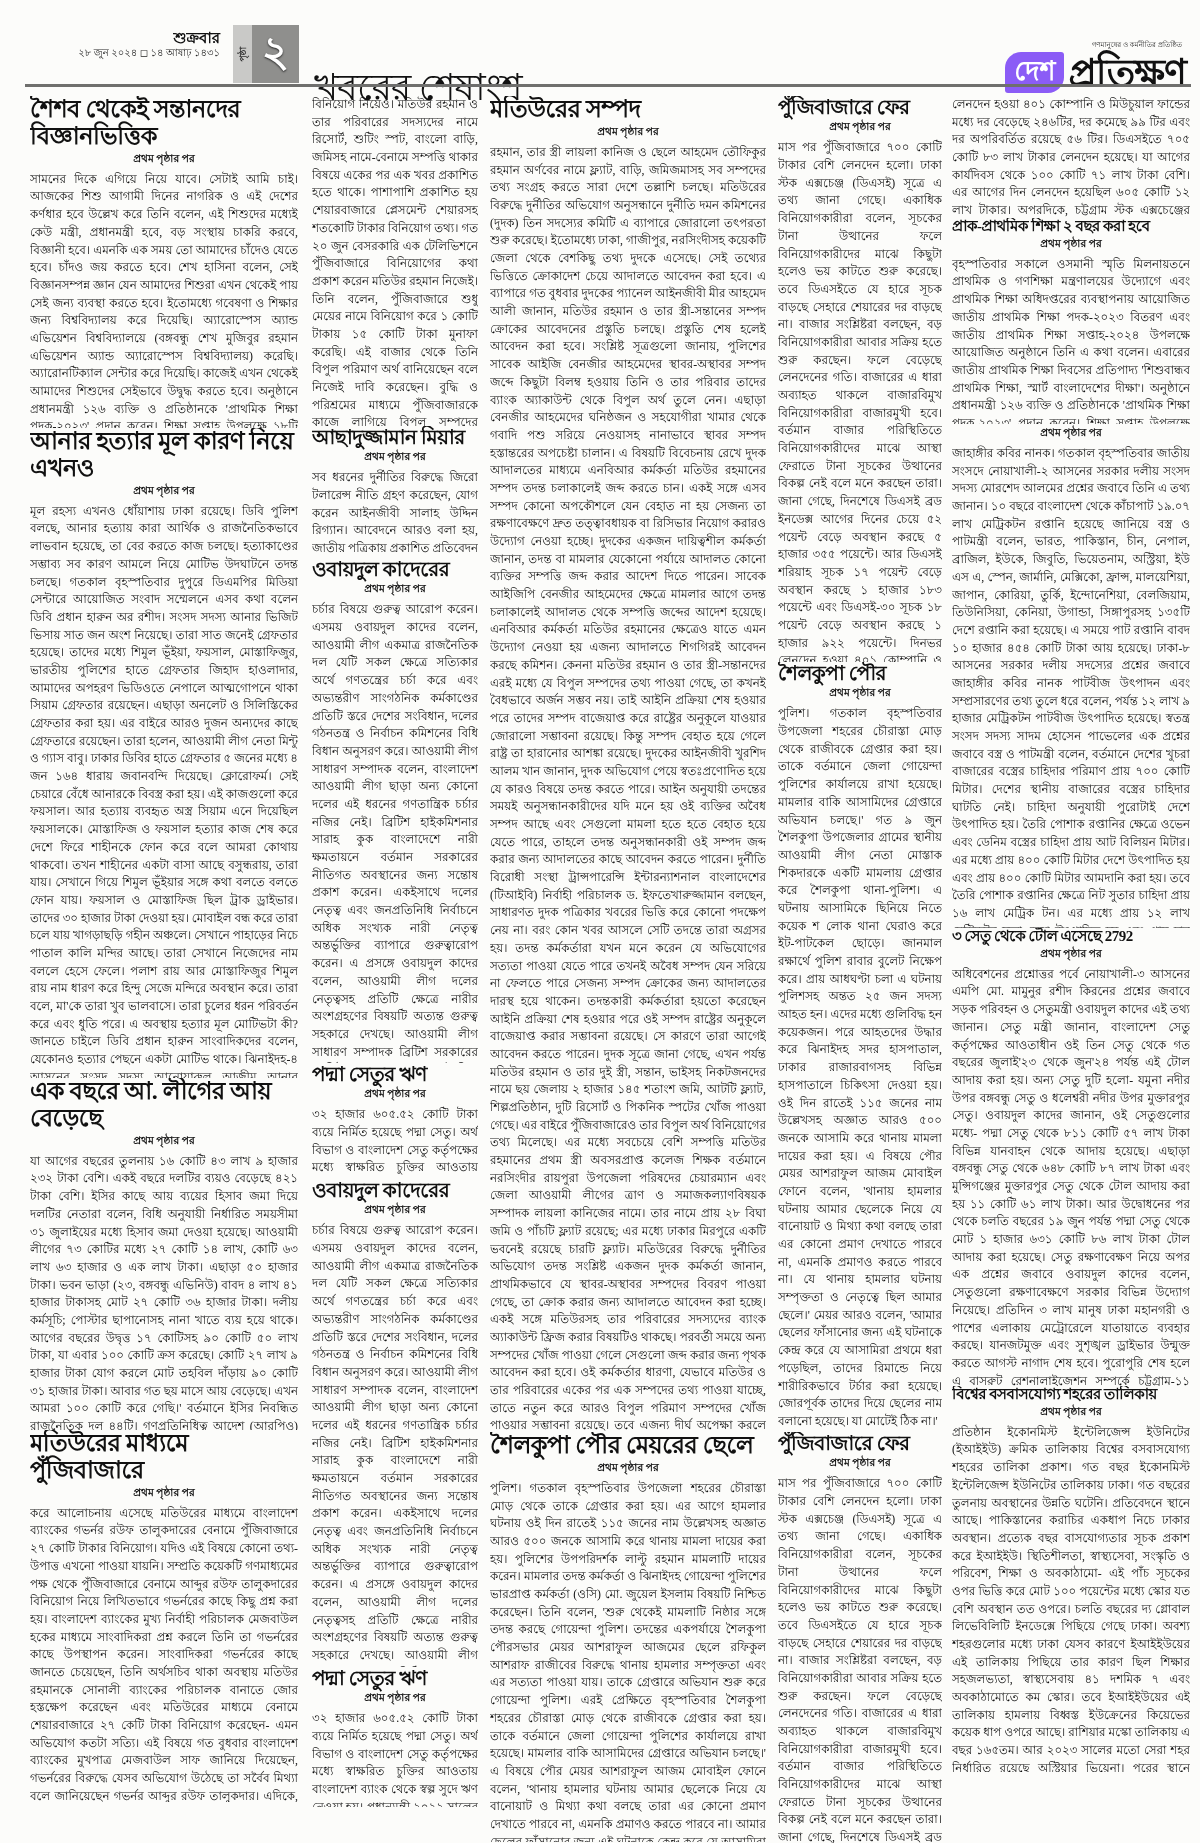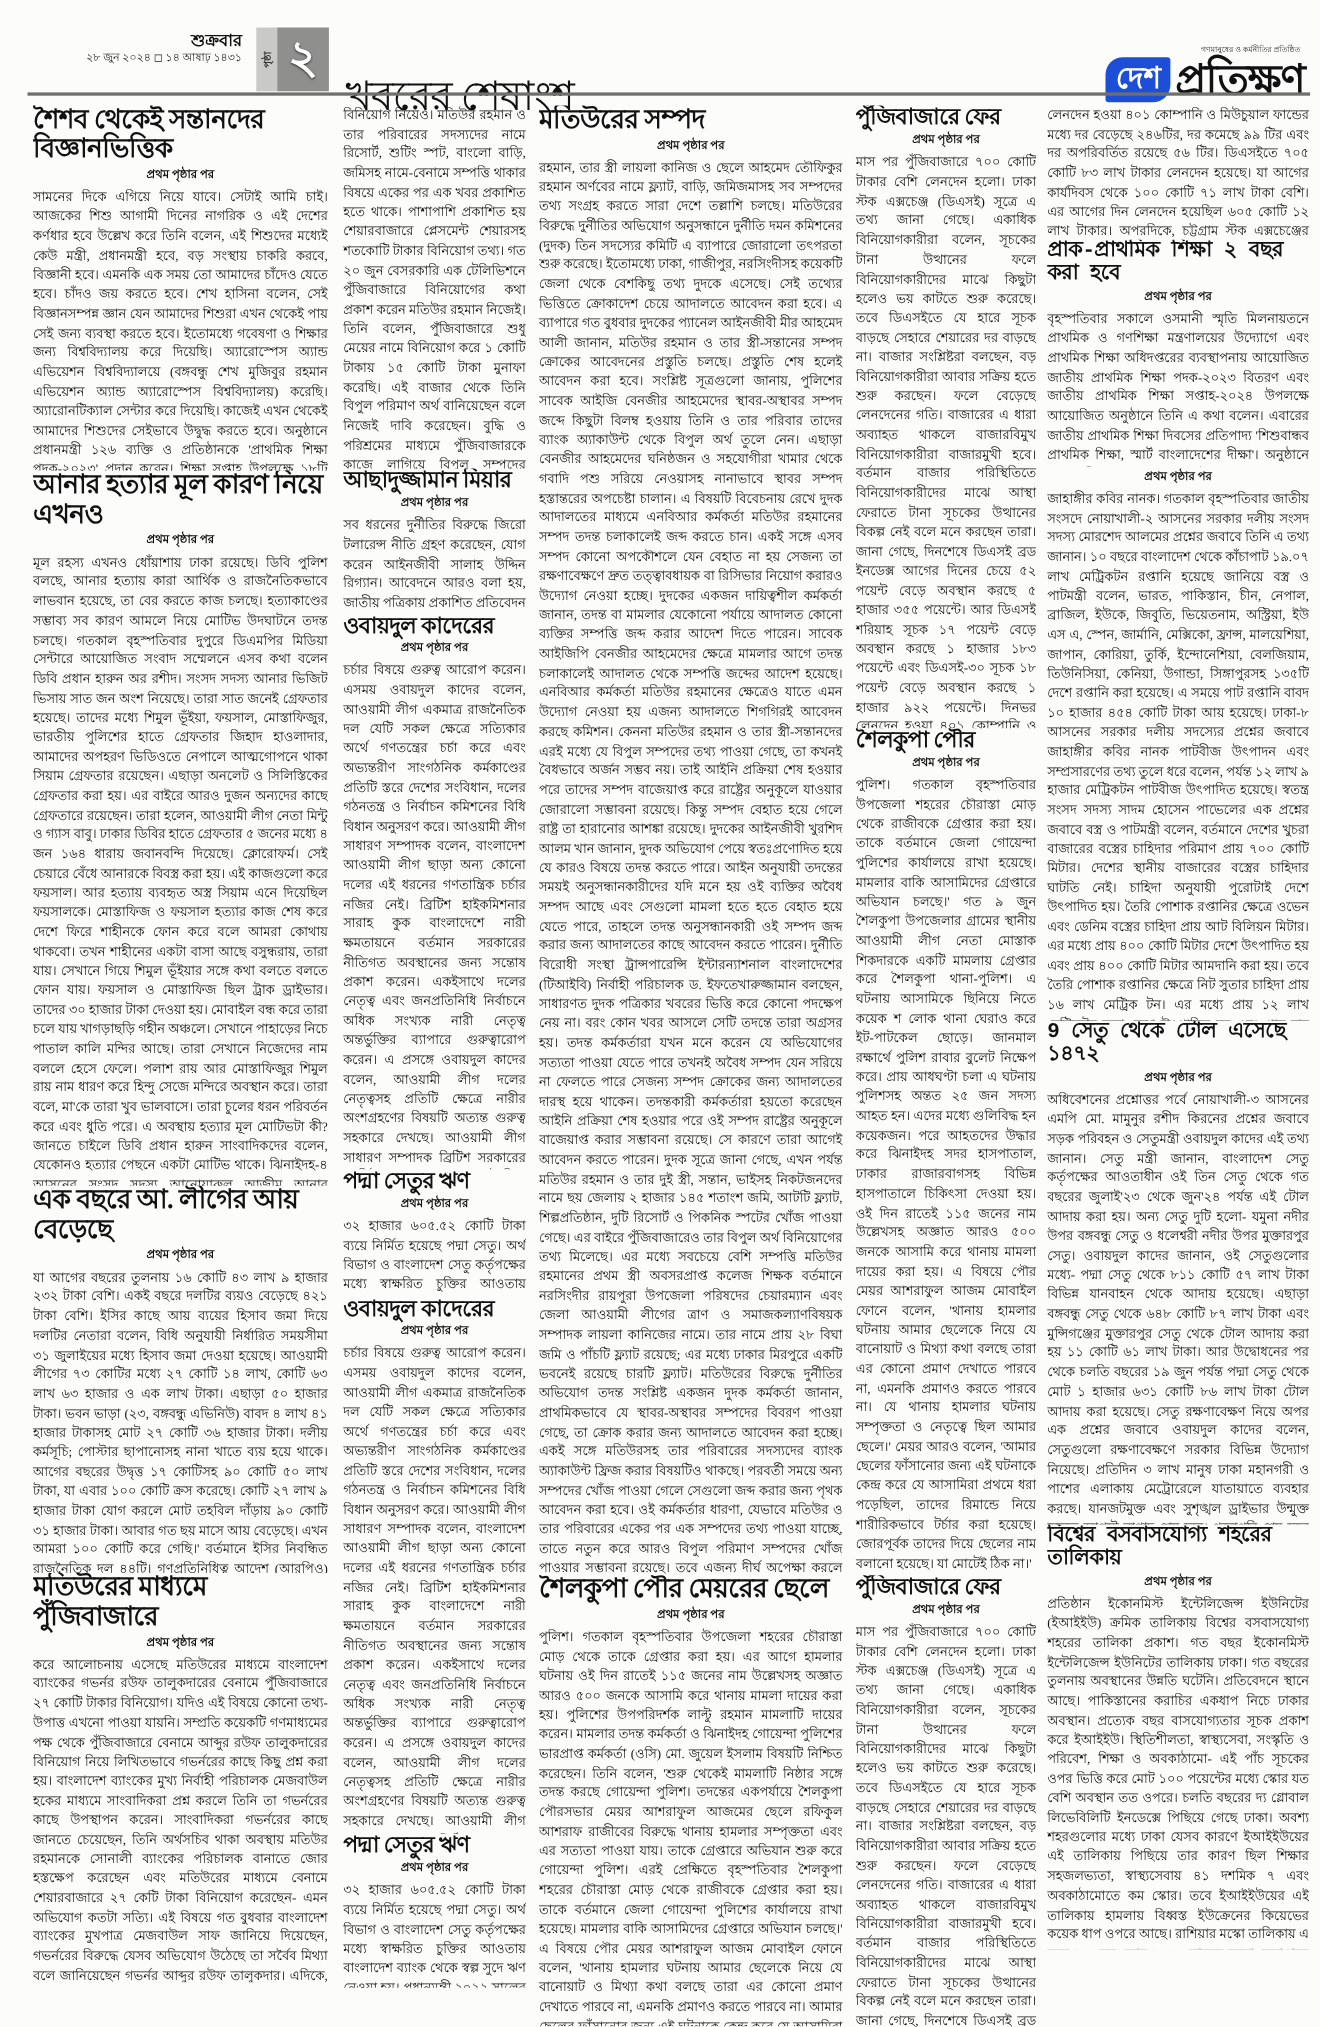--- a/index.html
+++ b/index.html
@@ -12,35 +12,35 @@
   .page-strip{position:absolute;left:233px;top:25px;width:19px;height:58px;background:#c9c9c7;
               display:flex;align-items:center;justify-content:center;}
   .page-strip span{writing-mode:vertical-rl;transform:rotate(180deg);font-size:9px;color:#333;font-weight:700;}
   .page-num-box{position:absolute;left:252px;top:25px;width:47px;height:58px;background:#8f8f8d;
                 display:flex;align-items:center;justify-content:center;}
   .page-num-box span{font-size:42px;font-weight:800;color:#fff;text-shadow:0 1px 2px #222;}
   .section-title{position:absolute;left:314px;top:33px;font-size:37px;font-weight:400;letter-spacing:-1px;}
   .masthead{position:absolute;right:14px;top:18px;text-align:right;}
   .masthead .tagline{font-size:7px;color:#222;margin-bottom:1px;margin-right:4px;margin-top:21px;}
   .logo-row{display:flex;align-items:center;justify-content:flex-end;}
-  .logo-desh{background:#1d4ed8;color:#fff;font-size:27px;font-weight:800;line-height:1;
+  .logo-desh{background:#8b5cf6;color:#fff;font-size:27px;font-weight:800;line-height:1;
              padding:6px 9px 8px;border-radius:16px 3px 16px 3px;}
   .logo-rest{font-size:38px;font-weight:800;letter-spacing:-1px;margin-left:4px;line-height:1;}
   .header-rule{position:absolute;left:25px;right:9px;top:84px;height:3px;background:#6f6f6d;}
   
   .col{position:absolute;top:96px;}
   .col1{left:30px;width:268px;}
   .col2{left:312px;width:166px;}
   .col3{left:490px;width:276px;}
   .col4{left:778px;width:164px;}
   .col5{left:952px;width:238px;}
   .blk{overflow:hidden;}
   .hl{font-weight:800;text-align:left;margin:0;line-height:1.12;letter-spacing:-0.5px;}
   .hl-lg{font-size:24px;}   
-  .hl-md{font-size:19px;font-family:Liberation Mono, monospace;}   
+  .hl-md{font-size:15px;}   
   .hl-sm{font-size:20px;}   
   .sub{font-weight:700;text-align:center;font-size:10.5px;margin:1px 0 3px;}
   .body{font-size:11.8px;line-height:1.5;text-align:justify;word-break:break-word;}
 </style>
 </head>
 <body>
 
 <div class="page">
 
   <div class="date-block">
@@ -160,21 +160,21 @@
     <article class="blk" style="height:206px">
       <h2 class="hl hl-md">প্রাক-প্রাথমিক শিক্ষা ২ বছর করা হবে</h2>
       <div class="sub">প্রথম পৃষ্ঠার পর</div>
       <div class="body">বৃহস্পতিবার সকালে ওসমানী স্মৃতি মিলনায়তনে প্রাথমিক ও গণশিক্ষা মন্ত্রণালয়ের উদ্যোগে এবং প্রাথমিক শিক্ষা অধিদপ্তরের ব্যবস্থাপনায় আয়োজিত জাতীয় প্রাথমিক শিক্ষা পদক-২০২৩ বিতরণ এবং জাতীয় প্রাথমিক শিক্ষা সপ্তাহ-২০২৪ উপলক্ষে আয়োজিত অনুষ্ঠানে তিনি এ কথা বলেন। এবারের জাতীয় প্রাথমিক শিক্ষা দিবসের প্রতিপাদ্য 'শিশুবান্ধব প্রাথমিক শিক্ষা, স্মার্ট বাংলাদেশের দীক্ষা'। অনুষ্ঠানে প্রধানমন্ত্রী ১২৬ ব্যক্তি ও প্রতিষ্ঠানকে 'প্রাথমিক শিক্ষা পদক-২০২৩' প্রদান করেন। শিক্ষা সপ্তাহ উপলক্ষে ১৮টি ক্যাটাগরিতে ১২৬ ব্যক্তি ও প্রতিষ্ঠানের মধ্যে ৩৬ জন শিক্ষার্থী, ১৫ ব্যক্তি এবং তিনটি সংস্থা সরাসরি প্রধানমন্ত্রীর কাছ থেকে পদক গ্রহণ করেন। এ সময় প্রধানমন্ত্রী প্রতিটি স্কুলে কম্পিউটার ল্যাব করার ঘোষণা দেন। তা ছাড়া, গত ১৫ বছরে প্রাথমিক বিদ্যালয়ে নারী শিক্ষকের সংখ্যা তিনগুণ বেড়েছে বলেও জানান প্রধানমন্ত্রী। অনুষ্ঠানে সভাপতিত্ব করেন প্রাথমিক ও গণশিক্ষা মন্ত্রণালয়ের সচিব ফরিদ আহাম্মদ। বিশেষ অতিথি হিসেবে বক্তব্য রাখেন প্রাথমিক ও গণশিক্ষা প্রতিমন্ত্রী রুমানা আলী টুসি। ২০২২ সালে প্রাথমিক শিক্ষা পদক নীতিমালায় ব্যক্তি ও প্রতিষ্ঠান পর্যায়ে বেশ কয়েকটি নতুন পদক সংযোজন করে মোট ১৮টি ক্যাটাগরিতে উন্নীত করা হয়।</div>
     </article>
     <article class="blk" style="height:504px">
       <div class="sub">প্রথম পৃষ্ঠার পর</div>
       <div class="body">জাহাঙ্গীর কবির নানক। গতকাল বৃহস্পতিবার জাতীয় সংসদে নোয়াখালী-২ আসনের সরকার দলীয় সংসদ সদস্য মোরশেদ আলমের প্রশ্নের জবাবে তিনি এ তথ্য জানান। ১০ বছরে বাংলাদেশ থেকে কাঁচাপাট ১৯.০৭ লাখ মেট্রিকটন রপ্তানি হয়েছে জানিয়ে বস্ত্র ও পাটমন্ত্রী বলেন, ভারত, পাকিস্তান, চীন, নেপাল, ব্রাজিল, ইউকে, জিবুতি, ভিয়েতনাম, অস্ট্রিয়া, ইউ এস এ, স্পেন, জার্মানি, মেক্সিকো, ফ্রান্স, মালয়েশিয়া, জাপান, কোরিয়া, তুর্কি, ইন্দোনেশিয়া, বেলজিয়াম, তিউনিসিয়া, কেনিয়া, উগান্ডা, সিঙ্গাপুরসহ ১৩৫টি দেশে রপ্তানি করা হয়েছে। এ সময়ে পাট রপ্তানি বাবদ ১০ হাজার ৪৫৪ কোটি টাকা আয় হয়েছে। ঢাকা-৮ আসনের সরকার দলীয় সদস্যের প্রশ্নের জবাবে জাহাঙ্গীর কবির নানক পাটবীজ উৎপাদন এবং সম্প্রসারণের তথ্য তুলে ধরে বলেন, পর্যন্ত ১২ লাখ ৯ হাজার মেট্রিকটন পাটবীজ উৎপাদিত হয়েছে। স্বতন্ত্র সংসদ সদস্য সাদম হোসেন পাভেলের এক প্রশ্নের জবাবে বস্ত্র ও পাটমন্ত্রী বলেন, বর্তমানে দেশের খুচরা বাজারের বস্ত্রের চাহিদার পরিমাণ প্রায় ৭০০ কোটি মিটার। দেশের স্থানীয় বাজারের বস্ত্রের চাহিদার ঘাটতি নেই। চাহিদা অনুযায়ী পুরোটাই দেশে উৎপাদিত হয়। তৈরি পোশাক রপ্তানির ক্ষেত্রে ওভেন এবং ডেনিম বস্ত্রের চাহিদা প্রায় আট বিলিয়ন মিটার। এর মধ্যে প্রায় ৪০০ কোটি মিটার দেশে উৎপাদিত হয় এবং প্রায় ৪০০ কোটি মিটার আমদানি করা হয়। তবে তৈরি পোশাক রপ্তানির ক্ষেত্রে নিট সুতার চাহিদা প্রায় ১৬ লাখ মেট্রিক টন। এর মধ্যে প্রায় ১২ লাখ মেট্রিকটন সুতা দেশে উৎপাদিত হয় এবং প্রায় চার লাখ মেট্রিক টন ঘাটতি রয়েছে, যা আমদানি করা হয়। ঘাটতি (ওভেন ও ডেনিম বস্ত্রের) পূরণের জন্য প্রধানত চীন ও ভারত থেকে আমদানি করা হয়। তিনি বলেন, শিল্প উদ্যোক্তারা নতুন নতুন প্রতিষ্ঠান স্থাপন করেছেন, ফলে ঘাটতি ক্রমান্বয়ে কমে আসছে। স্বতন্ত্র সংসদ সদস্য পাটকল বেসরকারি ব্যবস্থাপনায় সিদ্ধান্তের প্রেক্ষিতে উৎপাদন কার্যক্রম বেসরকারি ব্যবস্থাপনায় স্বাক্ষরিত হয়েছে। যার মাধ্যমে পরিচালনা করছে। আওয়ামী লীগ নেতা নানক বলেন, বর্তমানে পাটজাত পণ্য এবং ইয়ার্ণ টুয়াইন রং রপ্তানি করা হচ্ছে। পণ্যে পাটজাত মোড়কের বাধ্যতামূলক ব্যবহার আইন, ২০১০ (২০১০ সনের ৫৩ নং আইন) প্রণীত আইনের অধীনে ধান, চাল, গম, ভুট্টা, সার, চিনি, মরিচ, হলুদ, পেঁয়াজ, আদা, রসুন, ডাল, ধনিয়া, আলু, আটা, ময়দা, তুষ-খুদ-কুঁড়া, পোলট্রি ও ফিসফিড পণ্যে মোড়কীকরণে পাটজাত মোড়কের ব্যবহার বাধ্যতামূলক করা হয়েছে।</div>
     </article>
     <article class="blk" style="height:458px">
-      <h2 class="hl hl-md">9 সেতু থেকে টোল এসেছে ১৪৭২</h2>
+      <h2 class="hl hl-md">৩ সেতু থেকে টোল এসেছে 2792</h2>
       <div class="sub">প্রথম পৃষ্ঠার পর</div>
       <div class="body">অধিবেশনের প্রশ্নোত্তর পর্বে নোয়াখালী-৩ আসনের এমপি মো. মামুনুর রশীদ কিরনের প্রশ্নের জবাবে সড়ক পরিবহন ও সেতুমন্ত্রী ওবায়দুল কাদের এই তথ্য জানান। সেতু মন্ত্রী জানান, বাংলাদেশ সেতু কর্তৃপক্ষের আওতাধীন ওই তিন সেতু থেকে গত বছরের জুলাই'২৩ থেকে জুন'২৪ পর্যন্ত এই টোল আদায় করা হয়। অন্য সেতু দুটি হলো- যমুনা নদীর উপর বঙ্গবন্ধু সেতু ও ধলেশ্বরী নদীর উপর মুক্তারপুর সেতু। ওবায়দুল কাদের জানান, ওই সেতুগুলোর মধ্যে- পদ্মা সেতু থেকে ৮১১ কোটি ৫৭ লাখ টাকা বিভিন্ন যানবাহন থেকে আদায় হয়েছে। এছাড়া বঙ্গবন্ধু সেতু থেকে ৬৪৮ কোটি ৮৭ লাখ টাকা এবং মুন্সিগঞ্জের মুক্তারপুর সেতু থেকে টোল আদায় করা হয় ১১ কোটি ৬১ লাখ টাকা। আর উদ্বোধনের পর থেকে চলতি বছরের ১৯ জুন পর্যন্ত পদ্মা সেতু থেকে মোট ১ হাজার ৬৩১ কোটি ৮৬ লাখ টাকা টোল আদায় করা হয়েছে। সেতু রক্ষণাবেক্ষণ নিয়ে অপর এক প্রশ্নের জবাবে ওবায়দুল কাদের বলেন, সেতুগুলো রক্ষণাবেক্ষণে সরকার বিভিন্ন উদ্যোগ নিয়েছে। প্রতিদিন ৩ লাখ মানুষ ঢাকা মহানগরী ও পাশের এলাকায় মেট্রোরেলে যাতায়াতে ব্যবহার করছে। যানজটমুক্ত এবং সুশৃঙ্খল ড্রাইভার উন্মুক্ত করতে আগস্ট নাগাদ শেষ হবে। পুরোপুরি শেষ হলে এ বাসরুট রেশনালাইজেশন সম্পর্কে চট্টগ্রাম-১১ আসনের এমপির প্রশ্নের জবাবে ওবায়দুল কাদের বলেন, রুটের ৯টি ক্লাস্টার, ২২টির মধ্যে ৬টি ক্লাস্টার নগর পরিবহনের। ২০২১ সালের ২৬ ডিসেম্বর নগর পরিবহন উদ্বোধন করা হয়। ২০২২ সালের অক্টোবরে দুটি রুটে নগর পরিবহন চালু রয়েছে। অপর রুটে বাস চালানোর ব্যাপারে সিদ্ধান্ত হয়েছে। ঘাটারচর-শ্যামারবাড়ি-ডেমরা দুটি রুটে বাস চালুসহ নানা উদ্যোগ নেওয়া হয়েছে।</div>
     </article>
     <article class="blk" style="height:386px">
       <h2 class="hl hl-md">বিশ্বের বসবাসযোগ্য শহরের তালিকায়</h2>
       <div class="sub">প্রথম পৃষ্ঠার পর</div>
       <div class="body">প্রতিষ্ঠান ইকোনমিস্ট ইন্টেলিজেন্স ইউনিটের (ইআইইউ) ক্রমিক তালিকায় বিশ্বের বসবাসযোগ্য শহরের তালিকা প্রকাশ। গত বছর ইকোনমিস্ট ইন্টেলিজেন্স ইউনিটের তালিকায় ঢাকা। গত বছরের তুলনায় অবস্থানের উন্নতি ঘটেনি। প্রতিবেদনে স্থানে আছে। পাকিস্তানের করাচির একধাপ নিচে ঢাকার অবস্থান। প্রত্যেক বছর বাসযোগ্যতার সূচক প্রকাশ করে ইআইইউ। স্থিতিশীলতা, স্বাস্থ্যসেবা, সংস্কৃতি ও পরিবেশ, শিক্ষা ও অবকাঠামো- এই পাঁচ সূচকের ওপর ভিত্তি করে মোট ১০০ পয়েন্টের মধ্যে স্কোর যত বেশি অবস্থান তত ওপরে। চলতি বছরের দ্য গ্লোবাল লিভেবিলিটি ইনডেক্সে পিছিয়ে গেছে ঢাকা। অবশ্য শহরগুলোর মধ্যে ঢাকা যেসব কারণে ইআইইউয়ের এই তালিকায় পিছিয়ে তার কারণ ছিল শিক্ষার সহজলভ্যতা, স্বাস্থ্যসেবায় ৪১ দশমিক ৭ এবং অবকাঠামোতে কম স্কোর। তবে ইআইইউয়ের এই তালিকায় হামলায় বিধ্বস্ত ইউক্রেনের কিয়েভের কয়েক ধাপ ওপরে আছে। রাশিয়ার মস্কো তালিকায় এ বছর ১৬৫তম। আর ২০২৩ সালের মতো সেরা শহর নির্ধারিত রয়েছে অস্ট্রিয়ার ভিয়েনা। পরের স্থানে আছে যথাক্রমে ডেনমার্কের কোপেনহেগেন, সুইজারল্যান্ডের জুরিখ। এছাড়া চতুর্থ ও পঞ্চম কানাডার ক্যালগেরি শহর। ইআইইউয়ের বিশ্বের বসবাসযোগ্য শহরের তালিকার তলানিতে রয়েছে যুদ্ধবিধ্বস্ত সিরিয়ার দামেস্ক। ১৭২তম, আলজেরিয়ার আলজিয়ার্স ১৭০তম, পাকিস্তানের করাচি। সূত্র: দ্য ইকোনমিস্ট।</div>
     </article>
   </section>
 

